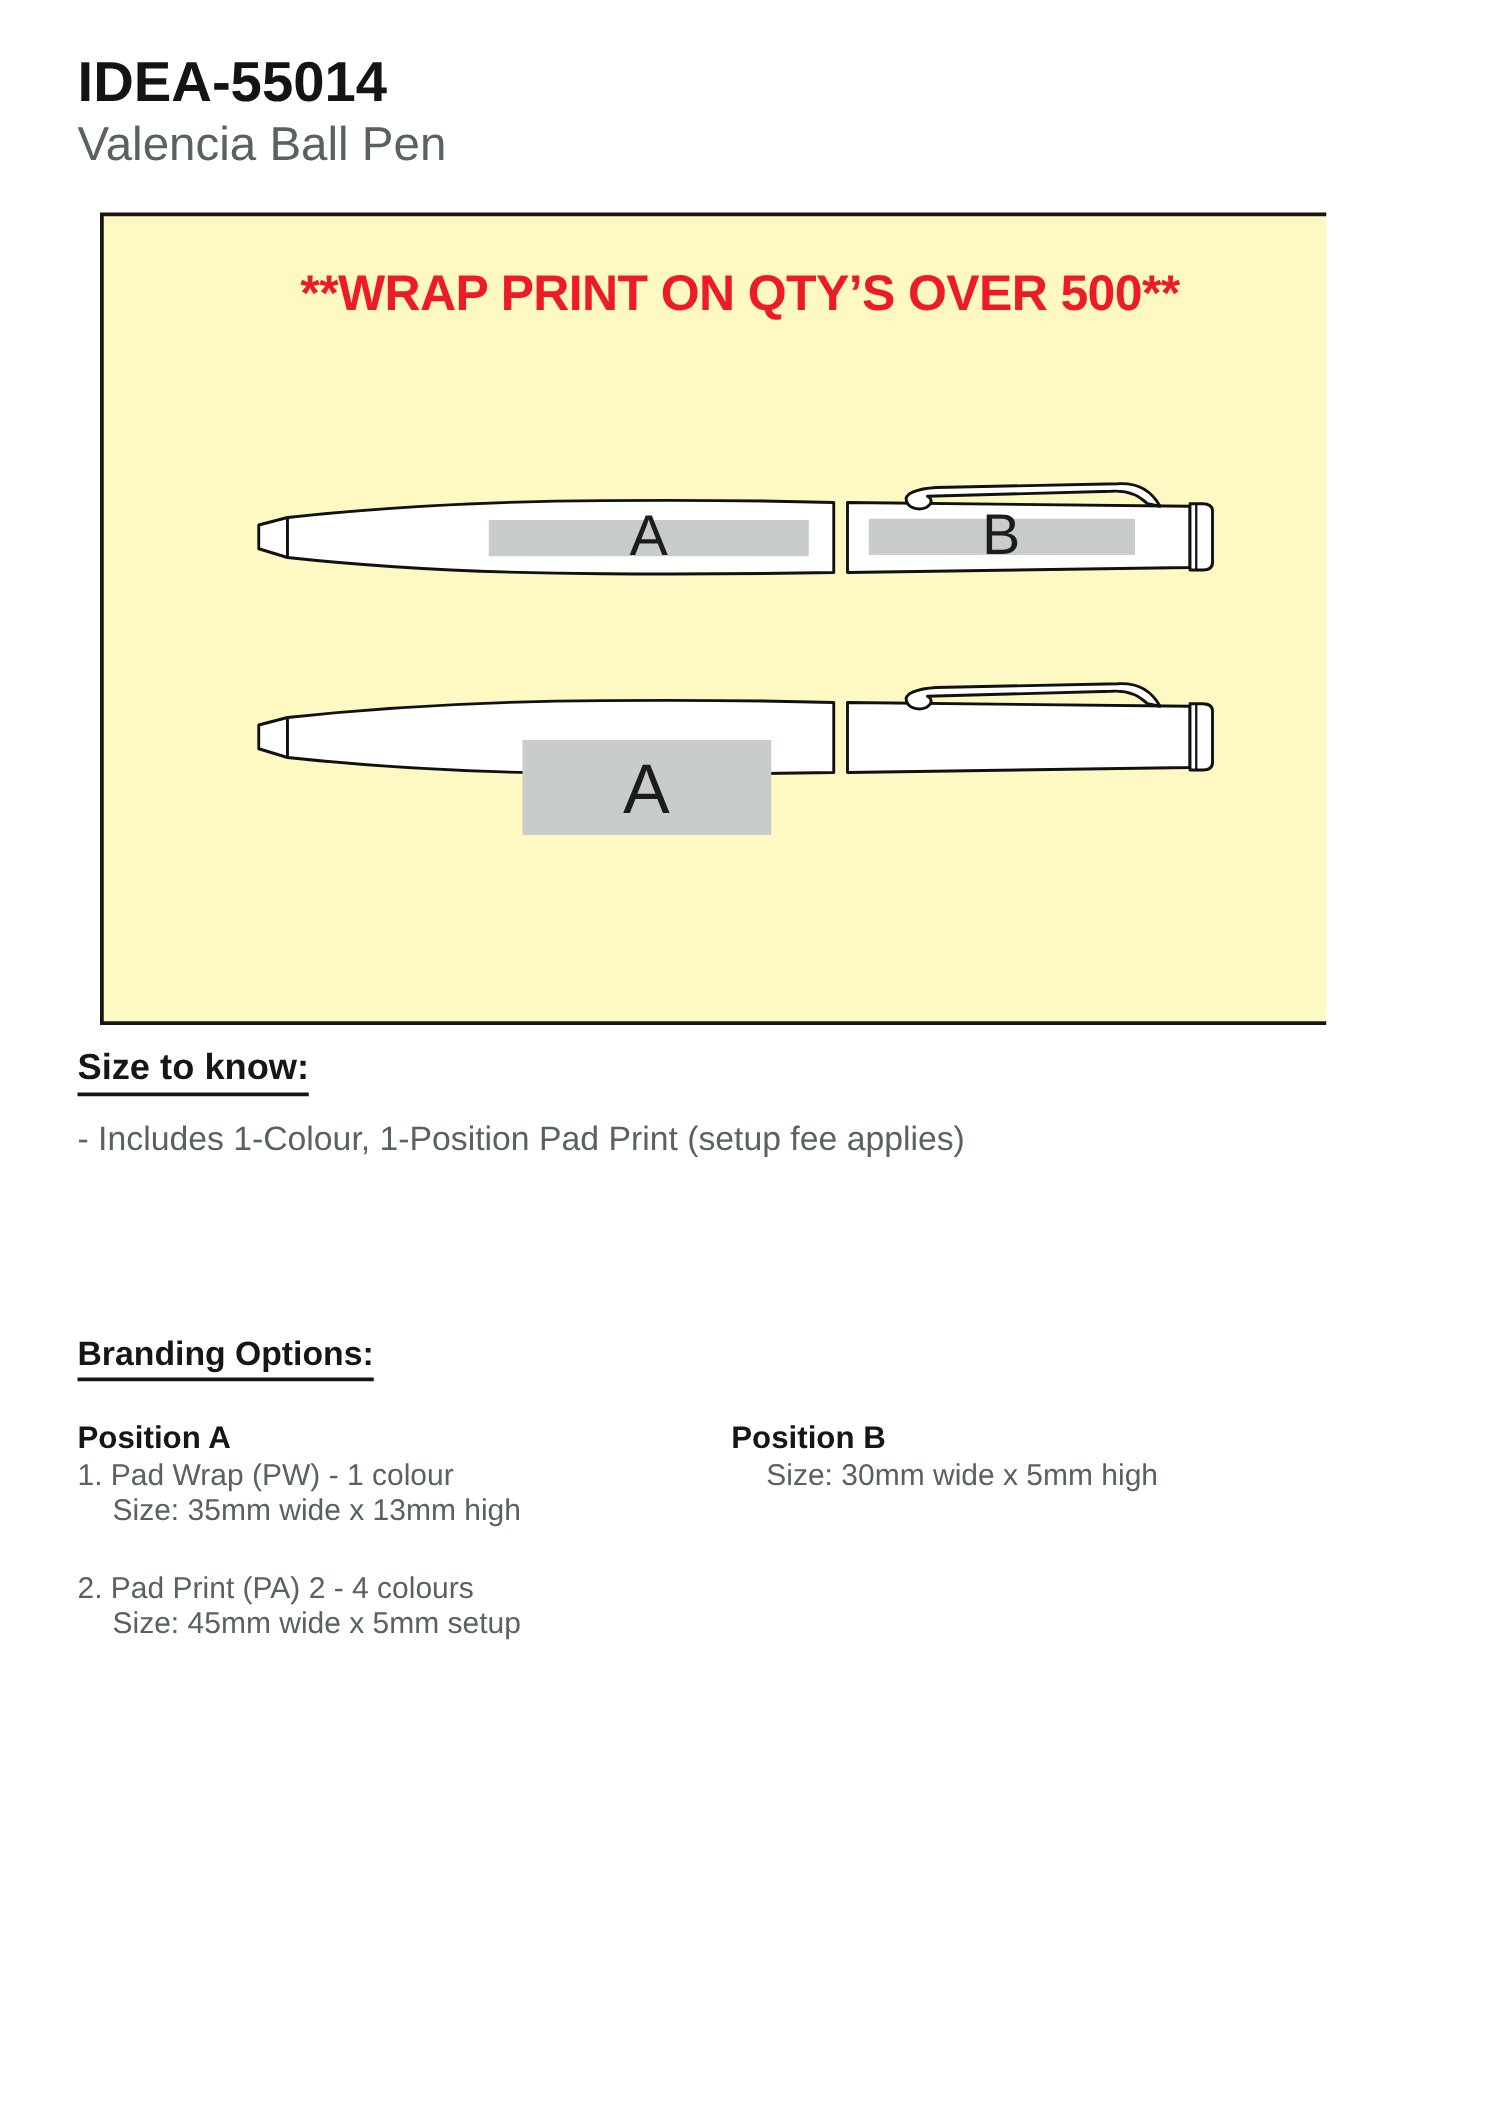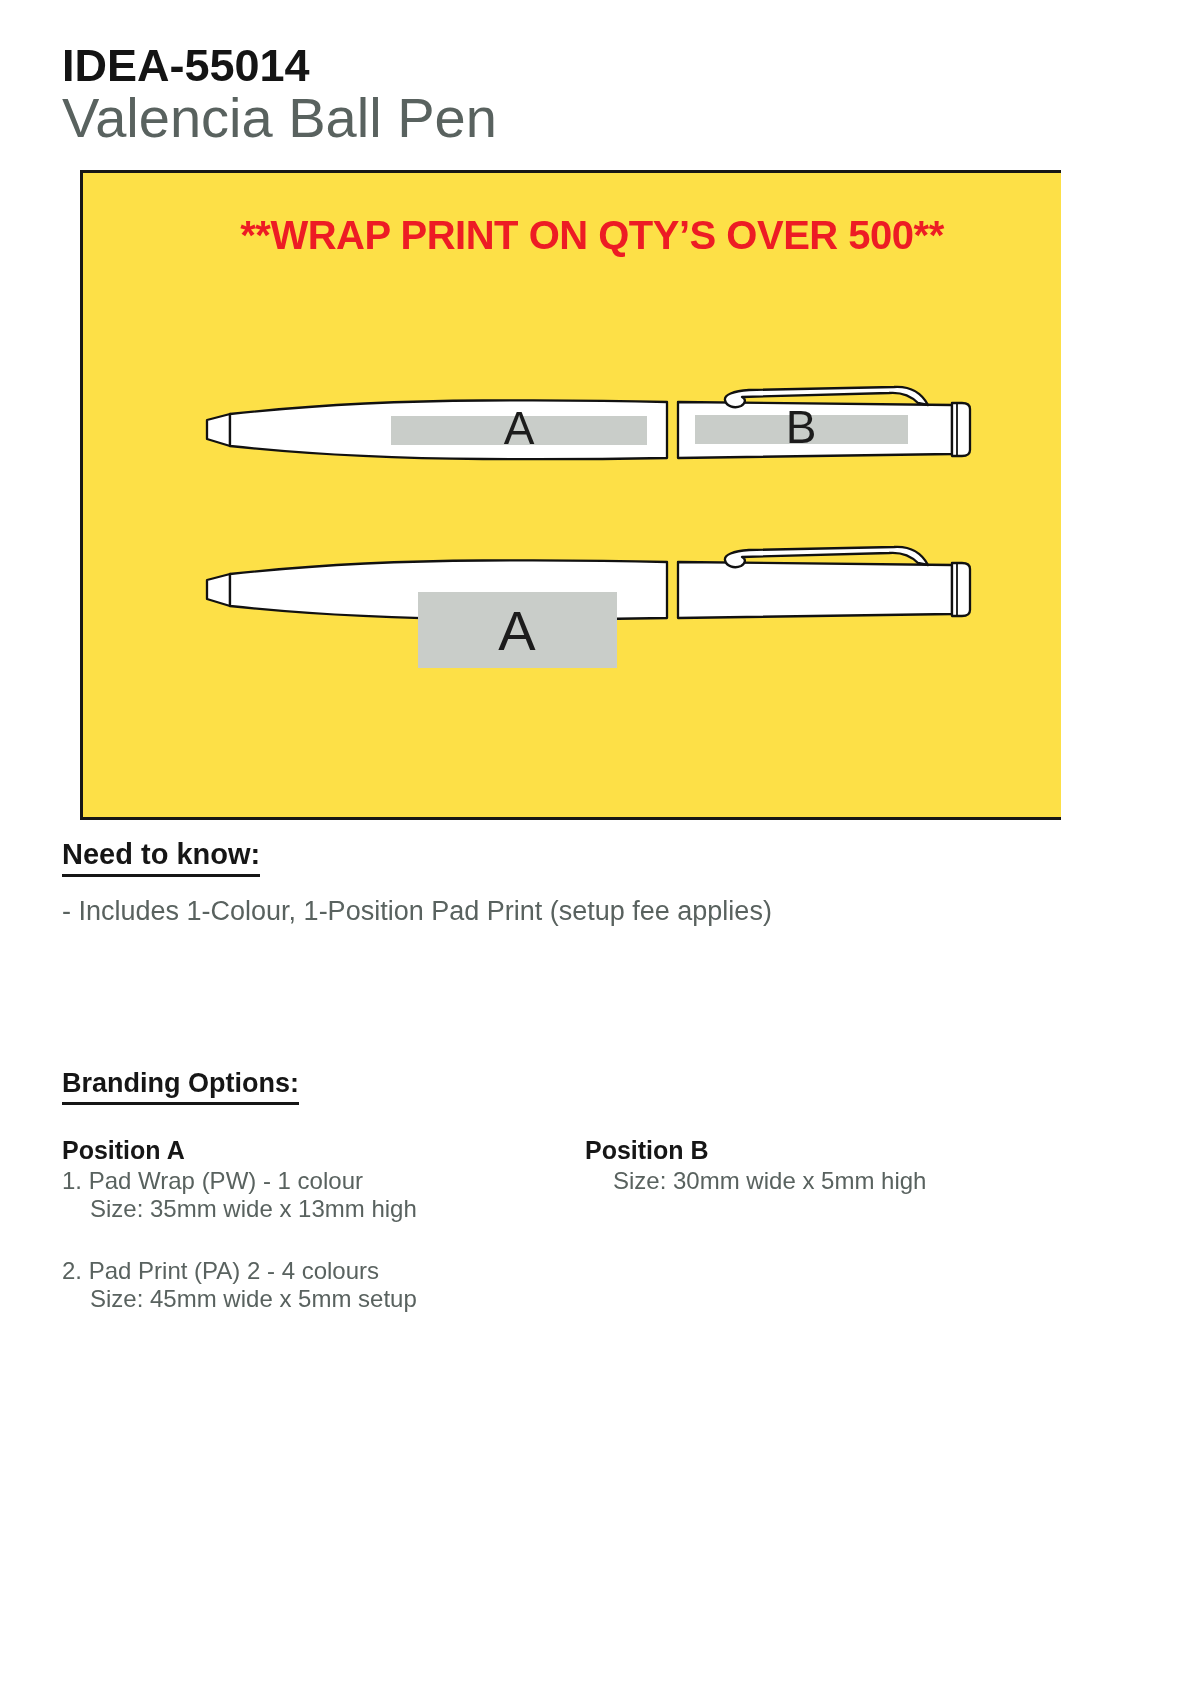--- a/index.html
+++ b/index.html
@@ -8,28 +8,28 @@
     width:1061px;height:1684px;
     background:#ffffff;
     font-family:"Liberation Sans","DejaVu Sans",sans-serif;
     overflow:hidden;
   }
   .product-code{
     position:absolute;left:62px;top:40px;
     font-size:45px;font-weight:700;color:#141414;margin:0;letter-spacing:0;
   }
   .product-name{
-    position:absolute;left:62px;top:85px;
-    font-size:56px;font-weight:400;color:#59625f;margin:0;
+    position:absolute;left:62px;top:95px;
+    font-size:38px;font-weight:400;color:#59625f;margin:0;
   }
   .figure-box{
     position:absolute;left:80px;top:170px;
     width:1018px;height:644px;
     border:3px solid #161616;
-    background:#fde047;
+    background:#fef9c3;
   }
   .warning{
     position:absolute;left:0;top:40px;width:100%;
     text-align:center;
     font-size:40px;font-weight:700;color:#ed1c24;
     letter-spacing:-0.5px;margin:0;
   }
   .pens-svg{position:absolute;left:0;top:0;width:1018px;height:644px;}
   .pen-letter{
     font-family:"Liberation Sans","DejaVu Sans",sans-serif;
@@ -103,21 +103,21 @@
 
       <rect x="612" y="242" width="213" height="29" fill="#c9cdc9"></rect>
       <text class="pen-letter" x="718" y="270" font-size="46" text-anchor="middle">B</text>
 
       <rect x="335" y="419" width="199" height="76" fill="#c9cdc9"></rect>
       <text class="pen-letter" x="434" y="477" font-size="56" text-anchor="middle">A</text>
     </svg>
   </div>
 
   <h3 class="section-heading need-heading">
-    <span class="ul">Need to know:</span>
+    <span class="ul">Size to know:</span>
   </h3>
 
   <p class="note-line">- Includes 1-Colour, 1-Position Pad Print (setup fee applies)</p>
 
   <h3 class="section-heading branding-heading">
     <span class="ul">Branding Options:</span>
   </h3>
 
   <div class="option-col col-a">
     <h4>Position A</h4>

